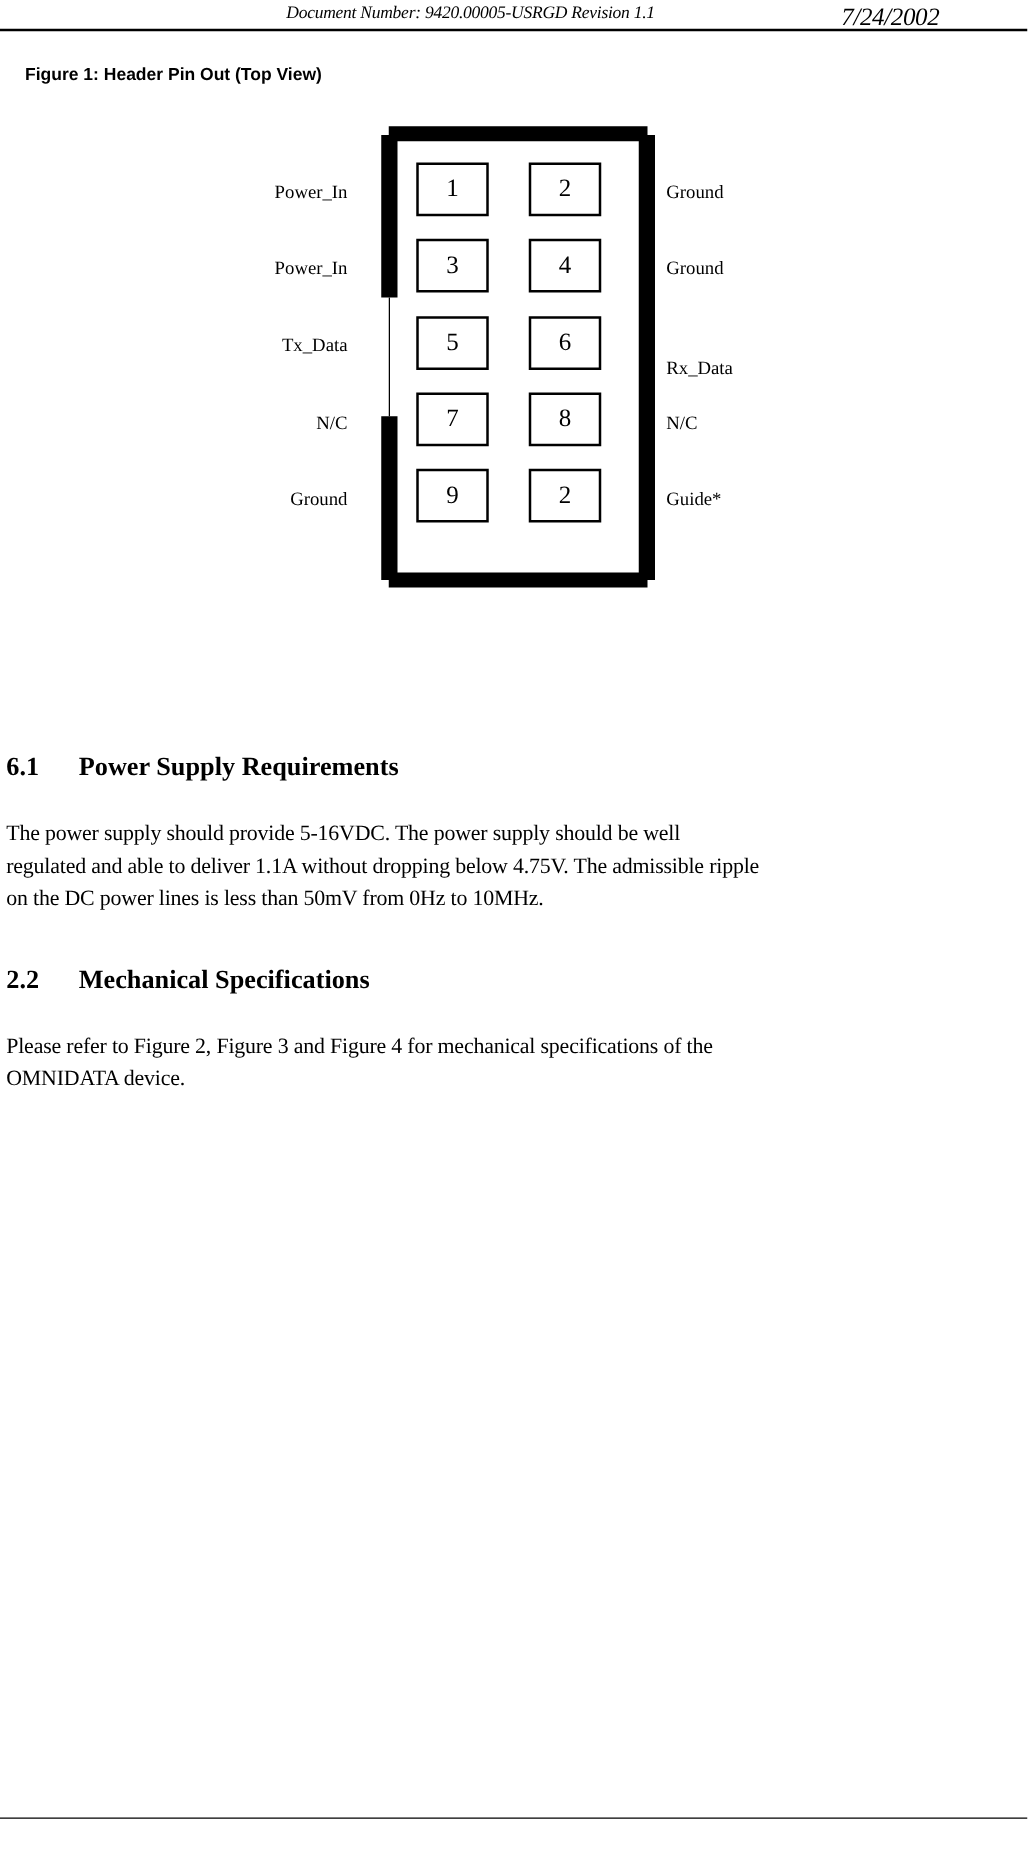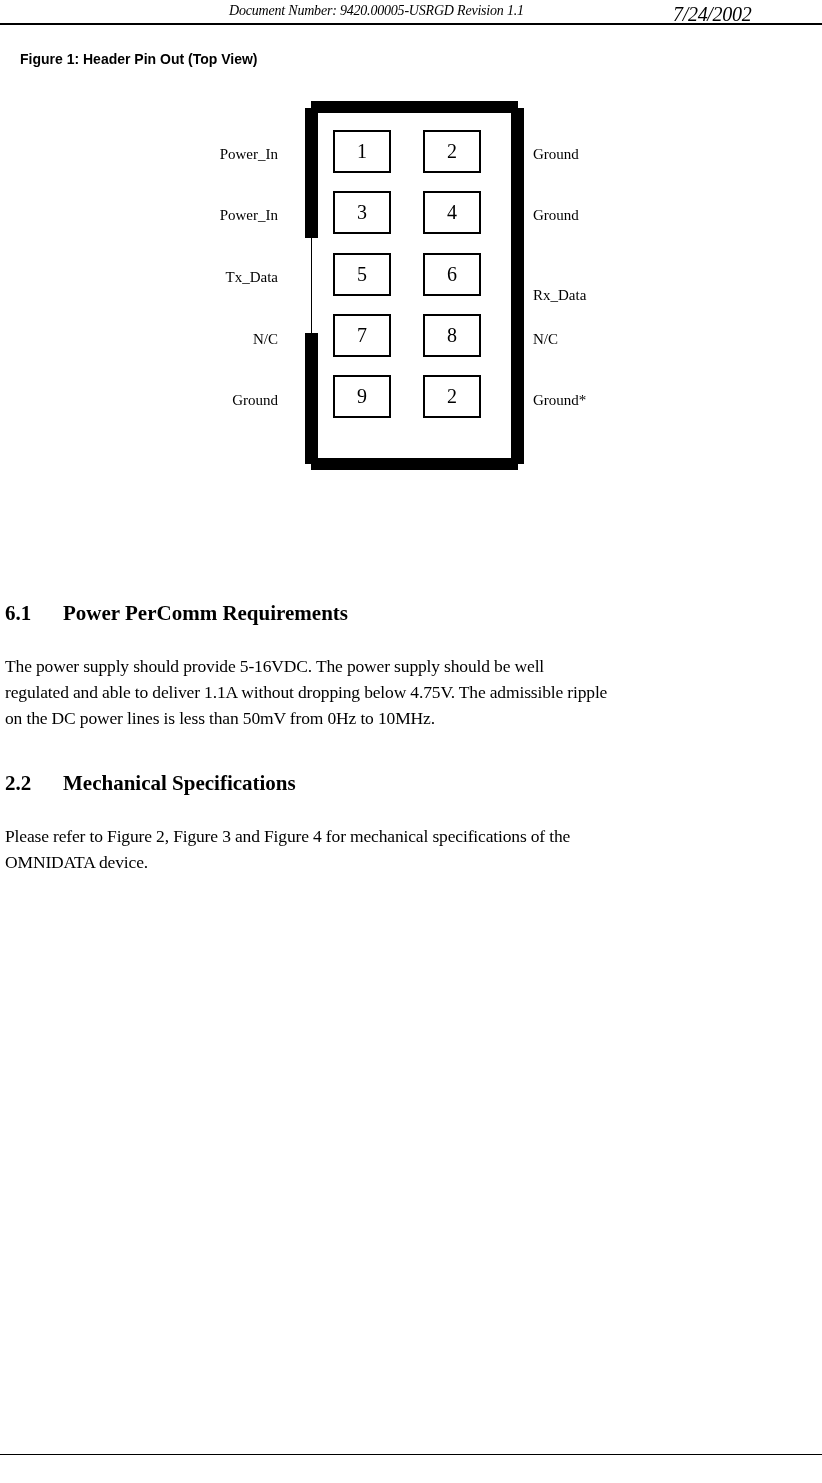--- a/index.html
+++ b/index.html
@@ -155,26 +155,26 @@
   <div class="lbl-left" style="top:146px;">Power_In</div>
   <div class="lbl-left" style="top:207px;">Power_In</div>
   <div class="lbl-left" style="top:269px;text-align:right;">Tx_Data</div>
   <div class="lbl-left" style="top:331px;">N/C</div>
   <div class="lbl-left" style="top:392px;">Ground</div>
 
   <div class="lbl-right" style="top:146px;">Ground</div>
   <div class="lbl-right" style="top:207px;">Ground</div>
   <div class="lbl-right" style="top:287px;text-align:center;">Rx_Data</div>
   <div class="lbl-right" style="top:331px;">N/C</div>
-  <div class="lbl-right" style="top:392px;">Ground*</div>
+  <div class="lbl-right" style="top:392px;">Guide*</div>
 </div>
 
 <div class="section-heading" style="top:601px;">
   <span class="num">6.1</span>
-  <span class="title">Power PerComm Requirements</span>
+  <span class="title">Power Supply Requirements</span>
 </div>
 <div class="para" style="top:653px;">
   <span class="line">The power supply should provide 5-16VDC. The power supply should be well</span>
   <span class="line">regulated and able to deliver 1.1A without dropping below 4.75V. The admissible ripple</span>
   <span class="line">on the DC power lines is less than 50mV from 0Hz to 10MHz.</span>
 </div>
 
 <div class="section-heading" style="top:771px;">
   <span class="num">2.2</span>
   <span class="title">Mechanical Specifications</span>

